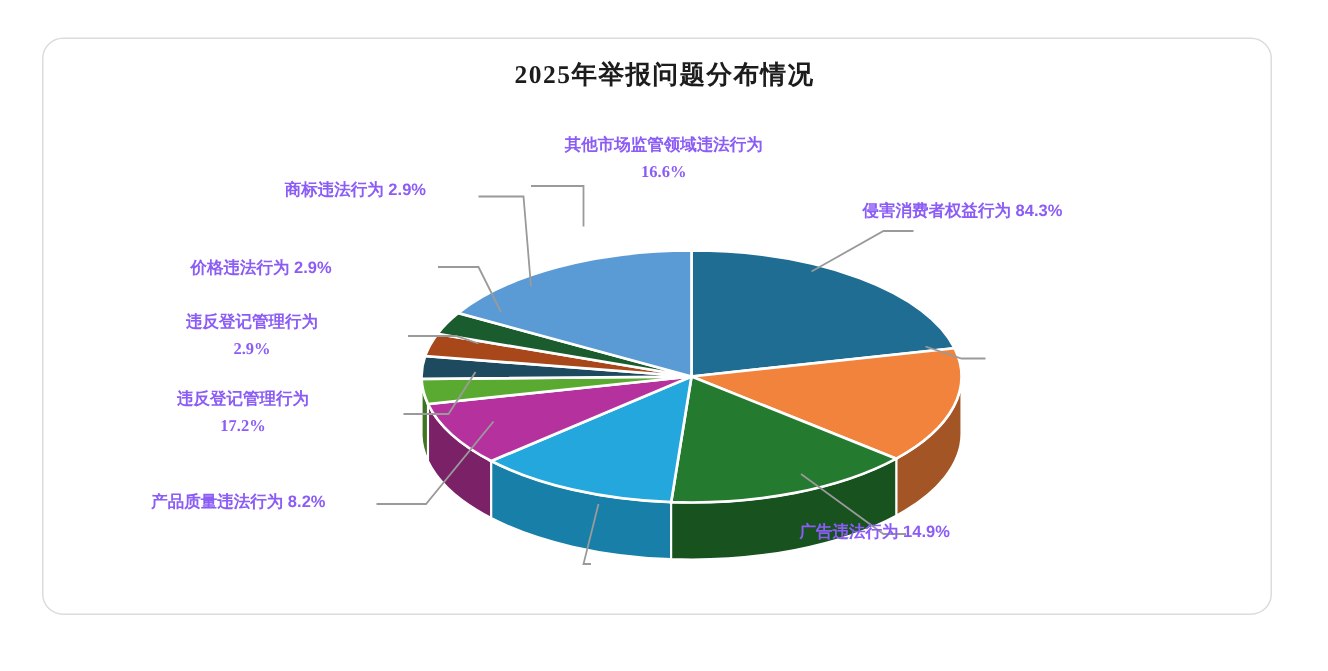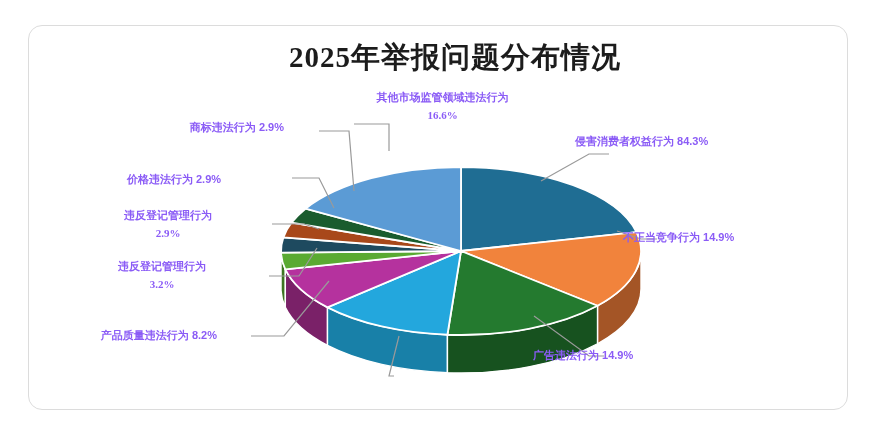--- a/index.html
+++ b/index.html
@@ -19,26 +19,26 @@
     top: 25px;
     width: 820px;
     height: 385px;
     border: 1px solid #dcdcdc;
     border-radius: 14px;
     background: #ffffff;
     box-sizing: border-box;
   }
   #chart-title {
     position: absolute;
-    left: 16px;
+    left: 4px;
     top: 12px;
     width: 820px;
     text-align: center;
     font-family: "Liberation Serif", serif;
-    font-size: 29px;
+    font-size: 17px;
     font-weight: bold;
     color: #1c1c1c;
     letter-spacing: 1px;
   }
   #pie-svg {
     position: absolute;
     left: 0;
     top: 0;
   }
   .lbl {
@@ -123,30 +123,29 @@
     </g>
   </svg>
 
   <div class="lbl center" style="left:306px; top:62px; width:215px;">
     <div>其他市场监管领域违法行为</div>
     <div class="pct">16.6%</div>
   </div>
 
   <div class="lbl left" style="left:546px; top:106px;">侵害消费者权益行为 84.3%</div>
 
-  <div class="lbl left" style="left:594px; top:202px;">不正当竞争行为 14.9%</div>
 
   <div class="lbl left" style="left:504px; top:320px;">广告违法行为 14.9%</div>
 
 
   <div class="lbl right" style="left:18px; top:300px; width:170px;">产品质量违法行为 8.2%</div>
 
   <div class="lbl center" style="left:58px; top:231px; width:150px;">
     <div>违反登记管理行为</div>
-    <div class="pct">3.2%</div>
+    <div class="pct">17.2%</div>
   </div>
 
   <div class="lbl center" style="left:64px; top:180px; width:150px;">
     <div>违反登记管理行为</div>
     <div class="pct">2.9%</div>
   </div>
 
   <div class="lbl right" style="left:60px; top:144px; width:170px;text-align:center;">价格违法行为 2.9%</div>
 
   <div class="lbl right" style="left:90px; top:92px; width:165px;">商标违法行为 2.9%</div>

